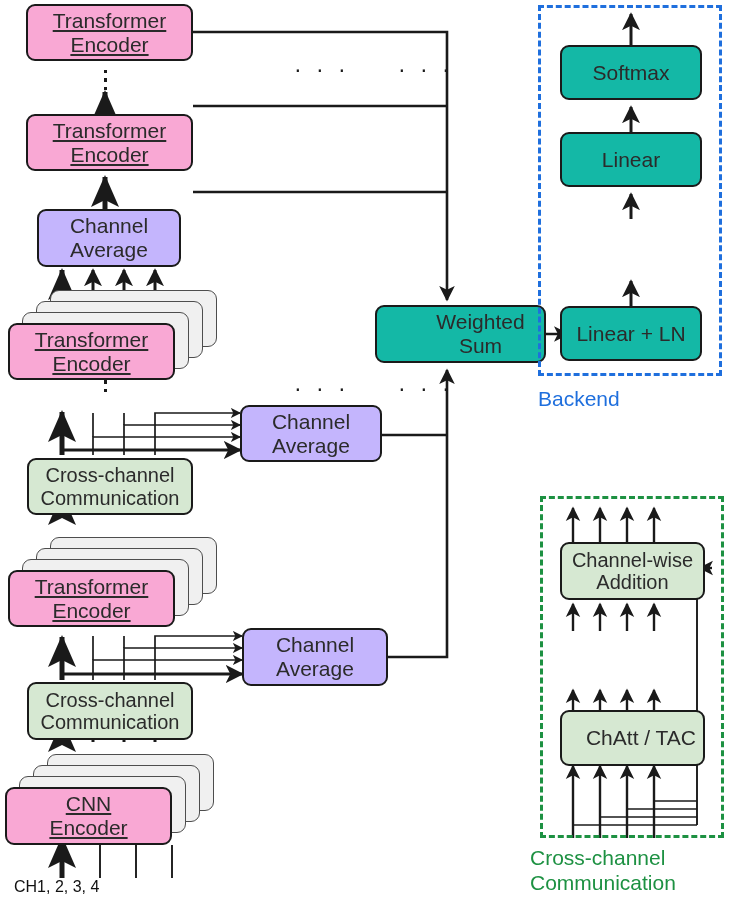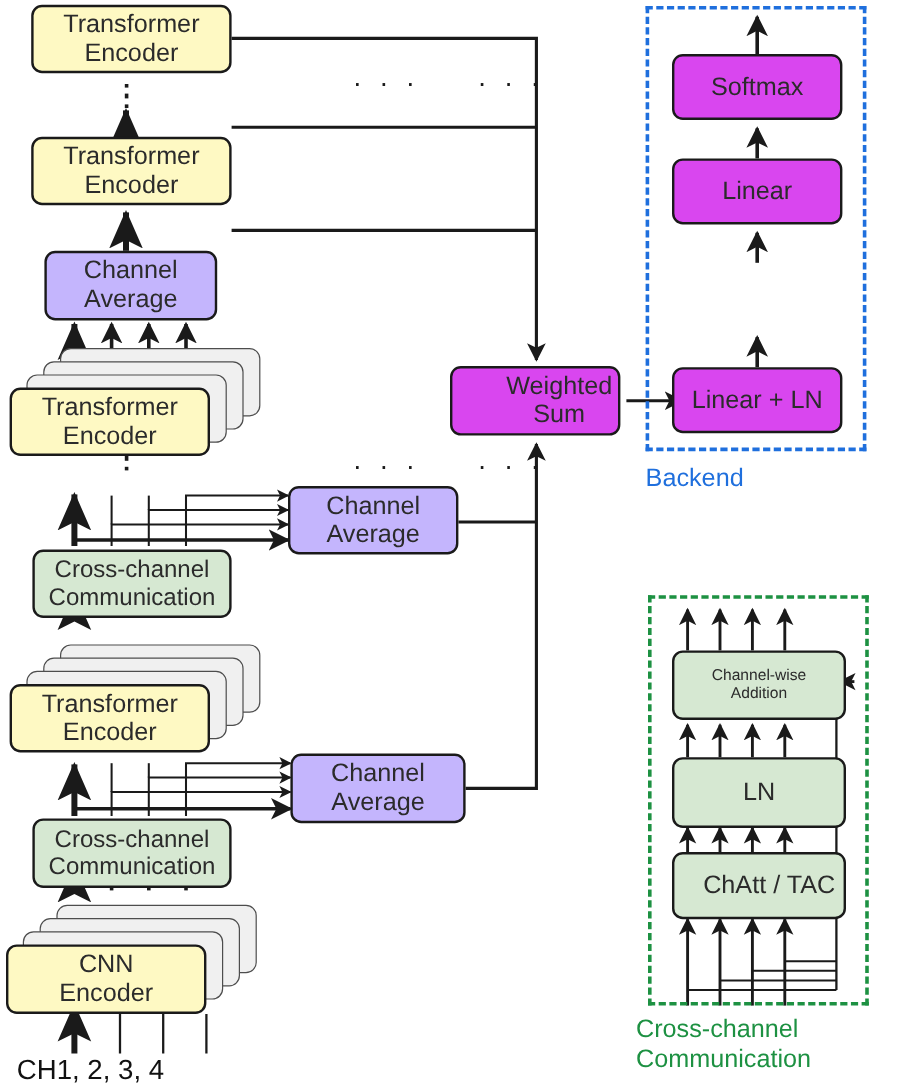--- a/index.html
+++ b/index.html
@@ -4,33 +4,33 @@
 <style>
   html,body{margin:0;padding:0;background:#ffffff;}
   #stage{position:relative;width:755px;height:909px;background:#ffffff;
          font-family:"Liberation Sans","DejaVu Sans",sans-serif;overflow:hidden;}
   svg.wires{position:absolute;left:0;top:0;width:755px;height:909px;pointer-events:none;}
   .node{position:absolute;box-sizing:border-box;border:2.4px solid #1a1a1a;
         border-radius:9px;display:flex;align-items:center;justify-content:center;
         text-align:center;line-height:1.12;color:#2b2b2b;font-size:21px;}
   .ghost{position:absolute;box-sizing:border-box;border:1.6px solid #4d4d4d;
          border-radius:9px;background:#f0f0f0;}
-  .grey{background:#fef9c3;}
+  .grey{background:#f9a8d4;text-decoration:underline;}
   .orange{background:#c4b5fd;}
-  .blue{background:#d946ef;}
+  .blue{background:#14b8a6;}
   .green{background:#d6e8d2;}
   .dashbox{position:absolute;box-sizing:border-box;background:transparent;}
   .dash-blue{border:3px dashed #1f6fdd;}
   .dash-green{border:3px dashed #1d9142;}
   .caption{position:absolute;text-align:left;font-size:21px;line-height:1.2;}
   .cap-blue{color:#1f6fdd;}
   .cap-green{color:#1d9142;}
   .ellipsis{position:absolute;font-size:23px;color:#1a1a1a;letter-spacing:4px;
             line-height:1;font-family:"Liberation Sans",sans-serif;}
-  .chlabel{position:absolute;font-size:23px;color:#111;white-space:nowrap;}
+  .chlabel{position:absolute;font-size:16px;color:#111;white-space:nowrap;}
   .vdots{position:absolute;width:3.4px;background:transparent;}
   .vdots i{display:block;width:3.4px;height:3.4px;background:#1a1a1a;margin-bottom:5px;}
 </style>
 </head>
 <body>
 
 <div id="stage">
 
   <svg class="wires" viewBox="0 0 755 909">
     <defs>
@@ -215,21 +215,21 @@
   <div class="ghost" style="left:19px;top:776px;width:167px;height:57px;"></div>
   <div class="node grey" style="left:5px;top:787px;width:167px;height:58px;">
     <span>
       <span>CNN</span><br>
       <span>Encoder</span>
     </span>
   </div>
 
   <div class="chlabel" style="left:14px;top:878px;">CH1,  2,  3,  4</div>
 
-  <div class="node blue" style="left:375px;top:305px;width:142px;height:58px;padding-left:40px;">
+  <div class="node blue" style="left:375px;top:305px;width:171px;height:58px;padding-left:40px;">
     <span>
       <span>Weighted</span><br>
       <span>Sum</span>
     </span>
   </div>
 
   <div class="ellipsis" style="left:294px;top:58px;">· · ·</div>
   <div class="ellipsis" style="left:398px;top:58px;">· · ·</div>
   <div class="ellipsis" style="left:294px;top:377px;">· · ·</div>
   <div class="ellipsis" style="left:398px;top:377px;">· · ·</div>
@@ -246,24 +246,21 @@
     <span>Softmax</span>
   </div>
 
   <div class="caption cap-blue" style="left:538px;top:386px;width:184px;">Backend</div>
 
   <div class="dashbox dash-green" style="left:540px;top:496px;width:184px;height:342px;"></div>
 
   <div class="node green" style="left:560px;top:710px;width:145px;height:56px;padding-left:17px;">
     <span>ChAtt / TAC</span>
   </div>
-  <div class="node green" style="left:560px;top:631px;width:145px;height:59px;">
-    <span>LN</span>
-  </div>
-  <div class="node green" style="left:560px;top:542px;width:145px;height:58px;font-size:13px;">
+  <div class="node green" style="left:560px;top:542px;width:145px;height:58px;font-size:20px;">
     <span>
       <span>Channel-wise</span><br>
       <span>Addition</span>
     </span>
   </div>
 
   <div class="caption cap-green" style="left:530px;top:845px;width:204px;">
     <span>Cross-channel</span><br>
     <span>Communication</span>
   </div>

